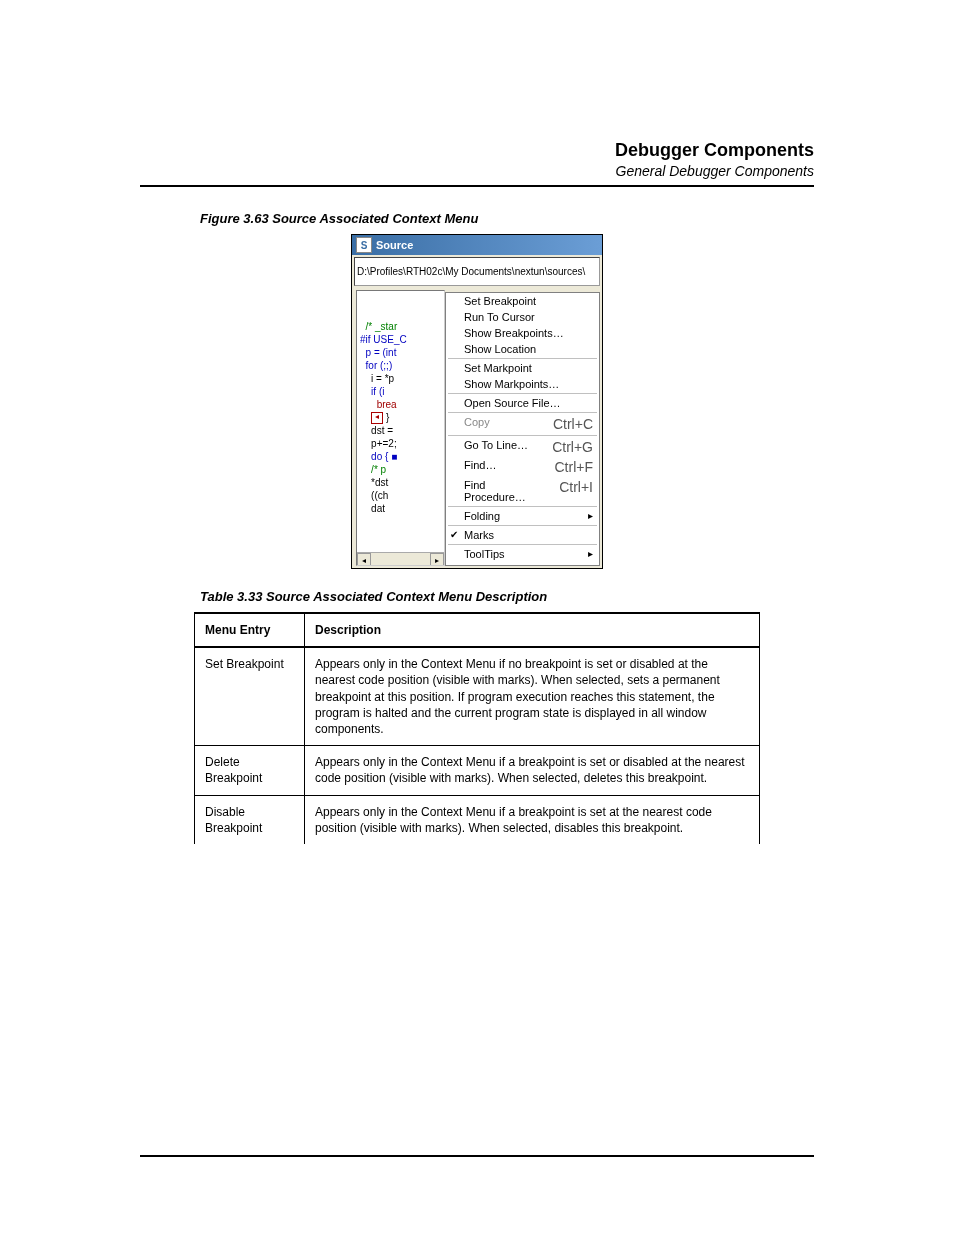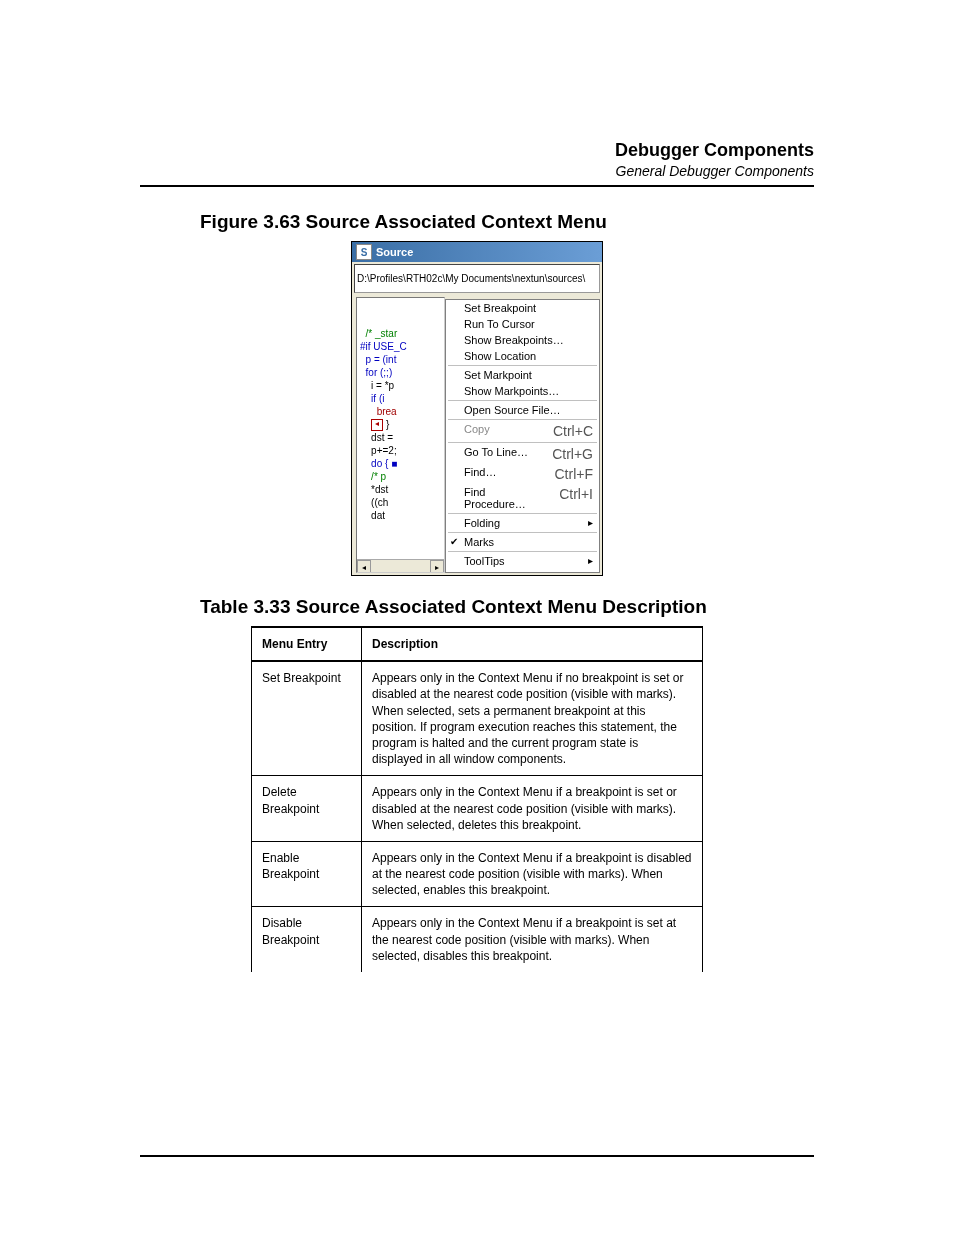--- a/index.html
+++ b/index.html
@@ -30,23 +30,24 @@
     font-size: 14px;
     font-style: italic;
     margin-top: 2px;
   }
   .hr {
     border: none;
     border-top: 2px solid #000;
     margin: 6px 0 24px 0;
   }
   .fig-caption, .table-caption {
-    font-size: 19px;
+    font-size: 13px;
     font-weight: bold;
     margin: 16px 0 8px 60px;
+    font-style: italic;
   }
 
   
   .screenshot {
     width: 250px;
     margin: 0 auto 20px auto;
     border: 1px solid #000;
     font-family: "Tahoma", Arial, sans-serif;
     font-size: 11px;
     background: #ece9d8;
@@ -140,21 +141,21 @@
     position:absolute;left:4px;font-size:10px;
   }
   .cm-sub::after{
     content:"▸";
     margin-left:auto;font-size:10px;
   }
 
   
   table.desc {
     border-collapse: collapse;
-    width: 452px;
+    width: 566px;
     margin: 0 auto;
     font-size: 12px;
     table-layout: fixed;
   }
   table.desc th, table.desc td {
     border-left: 1px solid #000;
     border-right: 1px solid #000;
     padding: 8px 10px;
     text-align: left;
     vertical-align: top;
@@ -287,24 +288,20 @@
     </thead>
     <tbody id="tbl-body">
         <tr class="row">
           <td>Set Breakpoint</td>
           <td>Appears only in the Context Menu if no breakpoint is set or disabled at the nearest code position (visible with marks). When selected, sets a permanent breakpoint at this position. If program execution reaches this statement, the program is halted and the current program state is displayed in all window components.</td>
         </tr>
         <tr class="row">
           <td>Delete Breakpoint</td>
           <td>Appears only in the Context Menu if a breakpoint is set or disabled at the nearest code position (visible with marks). When selected, deletes this breakpoint.</td>
         </tr>
-        <tr class="row">
-          <td>Enable Breakpoint</td>
-          <td>Appears only in the Context Menu if a breakpoint is disabled at the nearest code position (visible with marks). When selected, enables this breakpoint.</td>
-        </tr>
         <tr class="">
           <td style="border-bottom: none;">Disable Breakpoint</td>
           <td style="border-bottom: none;">Appears only in the Context Menu if a breakpoint is set at the nearest code position (visible with marks). When selected, disables this breakpoint.</td>
         </tr>
       </tbody>
   </table>
 
   <div class="footer">
     <hr class="footer-hr">
   </div>

